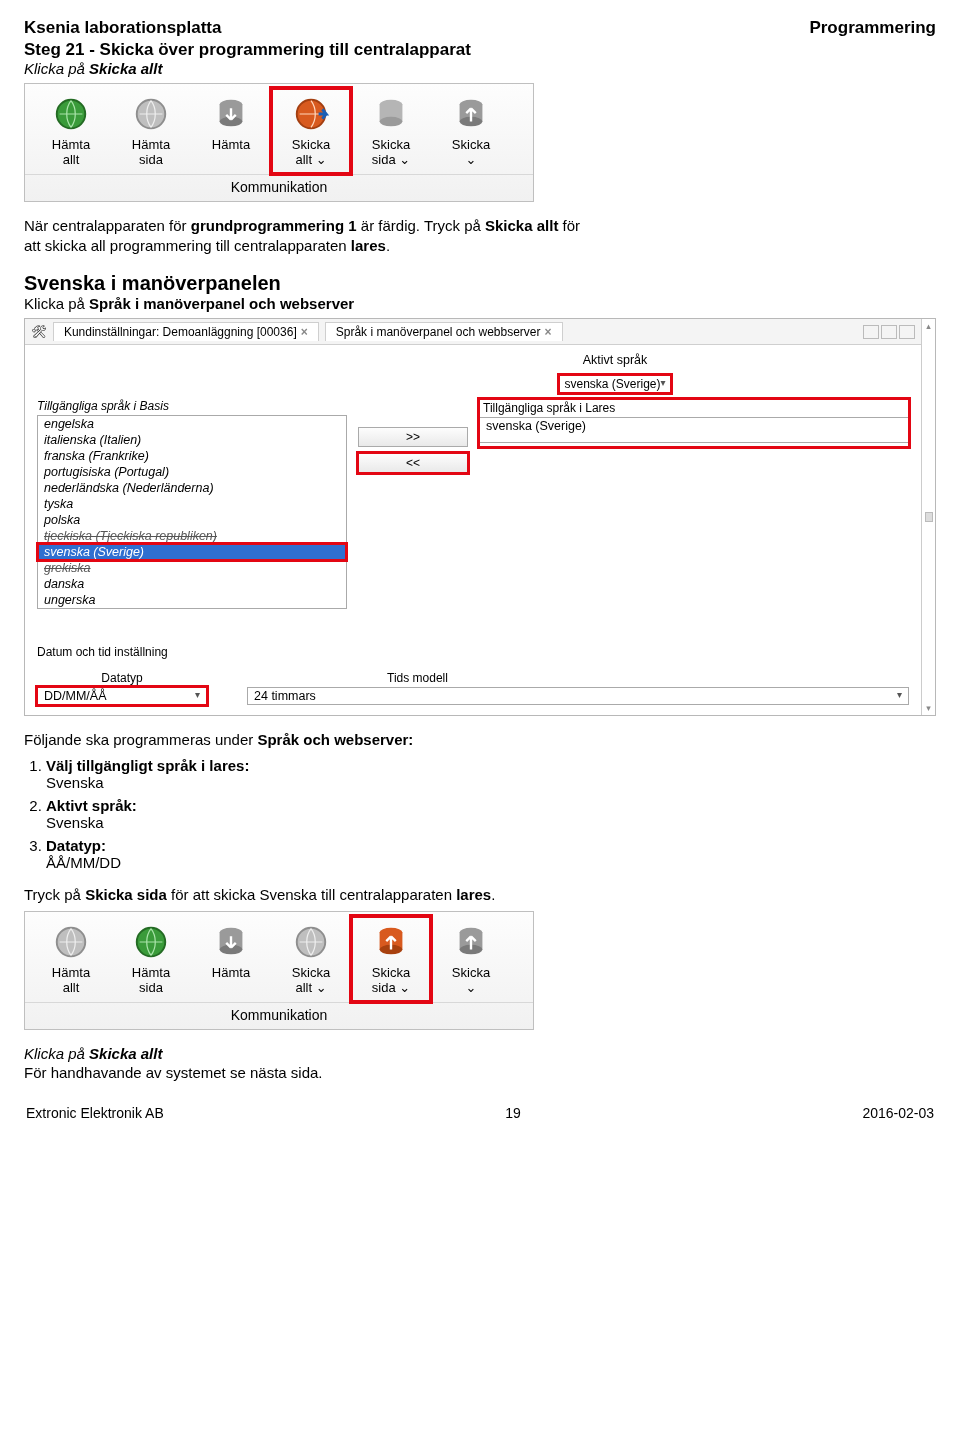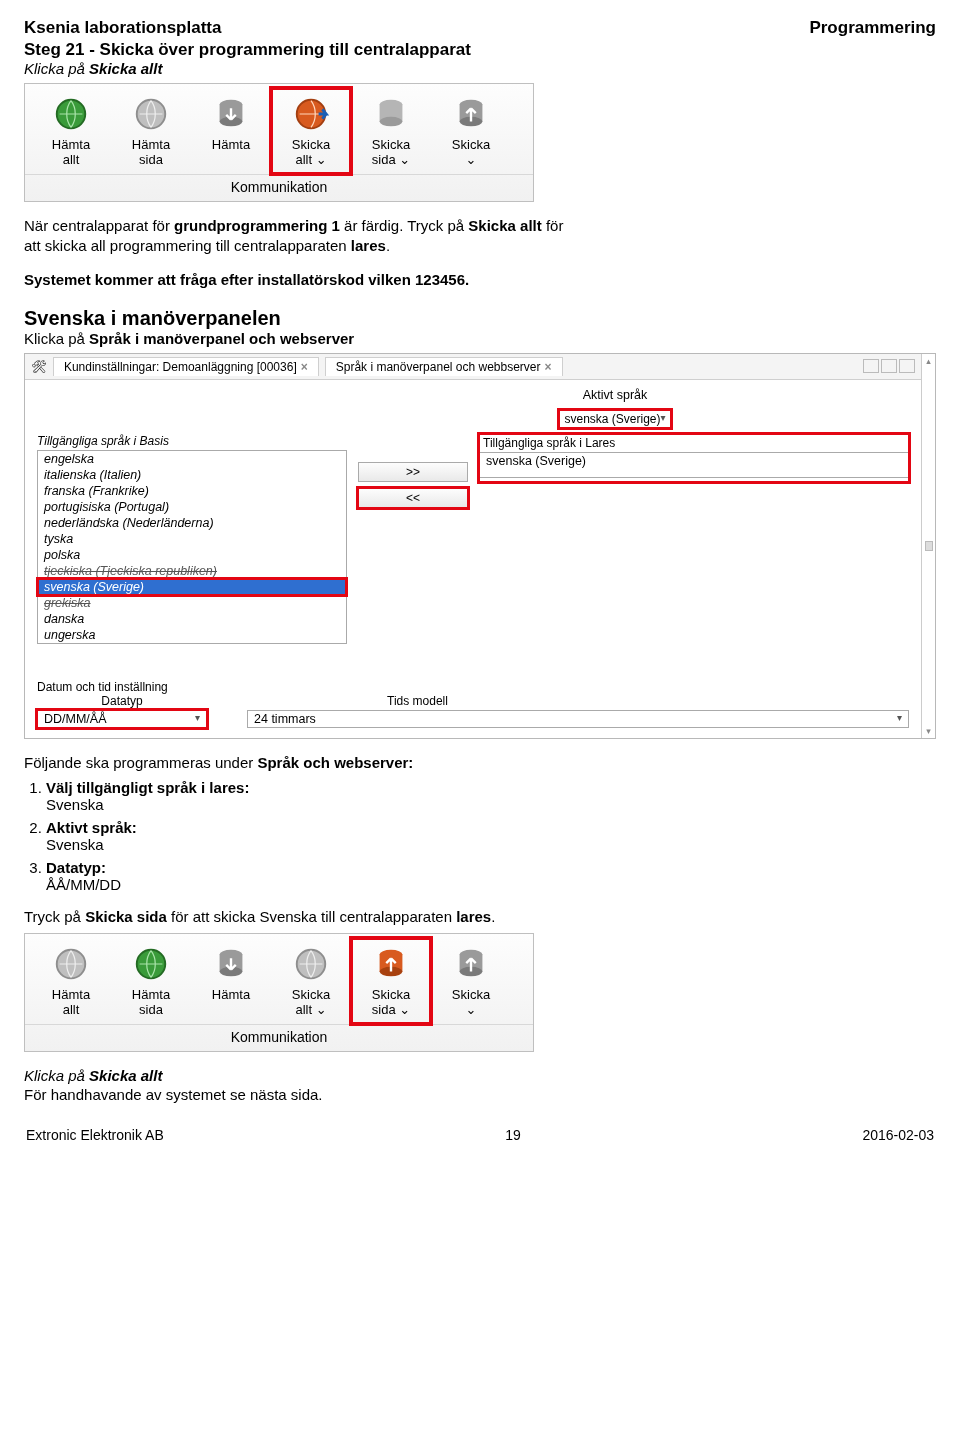--- a/index.html
+++ b/index.html
@@ -100,21 +100,21 @@
   .listbox div { padding: 1px 6px; font-size:12.5px; }
   .sel { background:#2f6fd0; color:#fff; }
   .strike { text-decoration: line-through; color:#555; }
   .move-btn {
     border:1px solid #aaa; background:linear-gradient(#fdfdfd,#e9e9e9);
     width: 110px; text-align:center; font-size:12px; padding:2px 0;
   }
   .spacer-line { height:24px; }
 
   .date-row { padding: 4px 12px 10px 12px; }
-  .date-row .hdr { font-size:12px; margin-bottom:0; }
+  .date-row .hdr { font-size:12px; margin-bottom:12px; }
   .date-grid { display:flex; gap:40px; align-items:flex-end; }
   .drop {
     border:1px solid #aaa; background:#fff; padding:1px 6px;
     font-size:12.5px; display:flex; justify-content:space-between; align-items:flex-start;
   }
   .drop .arrow { font-size:10px; color:#555; }
   .drop-data { width:170px; }
   .drop-time { width:300px; }
   .tids-label { font-size:12px; margin-left:140px; margin-bottom:2px; }
 
@@ -214,24 +214,23 @@
             </svg>
           </div>
           <div>Skicka</div>
           <div>⌄</div>
         </div>
       </div>
     <div class="tb-caption">Kommunikation</div>
   </div>
 
   <div class="para">
-    <span>När centralapparat för </span><span class="bold">grundprogrammering 1</span><span> är färdig. Tryck på </span><span class="bold">Skicka allt</span><span> för att skicka all programmering till centralapparaten </span><span class="bold">lares</span><span>.</span>
-  </div>
-
-  <div class="para bold">Systemet kommer att fråga efter installatörskod vilken 123456.</div>
+    <span>När centralapparaten för </span><span class="bold">grundprogrammering 1</span><span> är färdig. Tryck på </span><span class="bold">Skicka allt</span><span> för att skicka all programmering till centralapparaten </span><span class="bold">lares</span><span>.</span>
+  </div>
+
 
   <div class="section-h">Svenska i manöverpanelen</div>
   <div>
     <span>Klicka på </span><span class="bold">Språk i manöverpanel och webserver</span>
   </div>
 
   <div class="lang-panel">
     <div class="lang-body">
       <div class="lang-main">
         <div class="tabbar">

